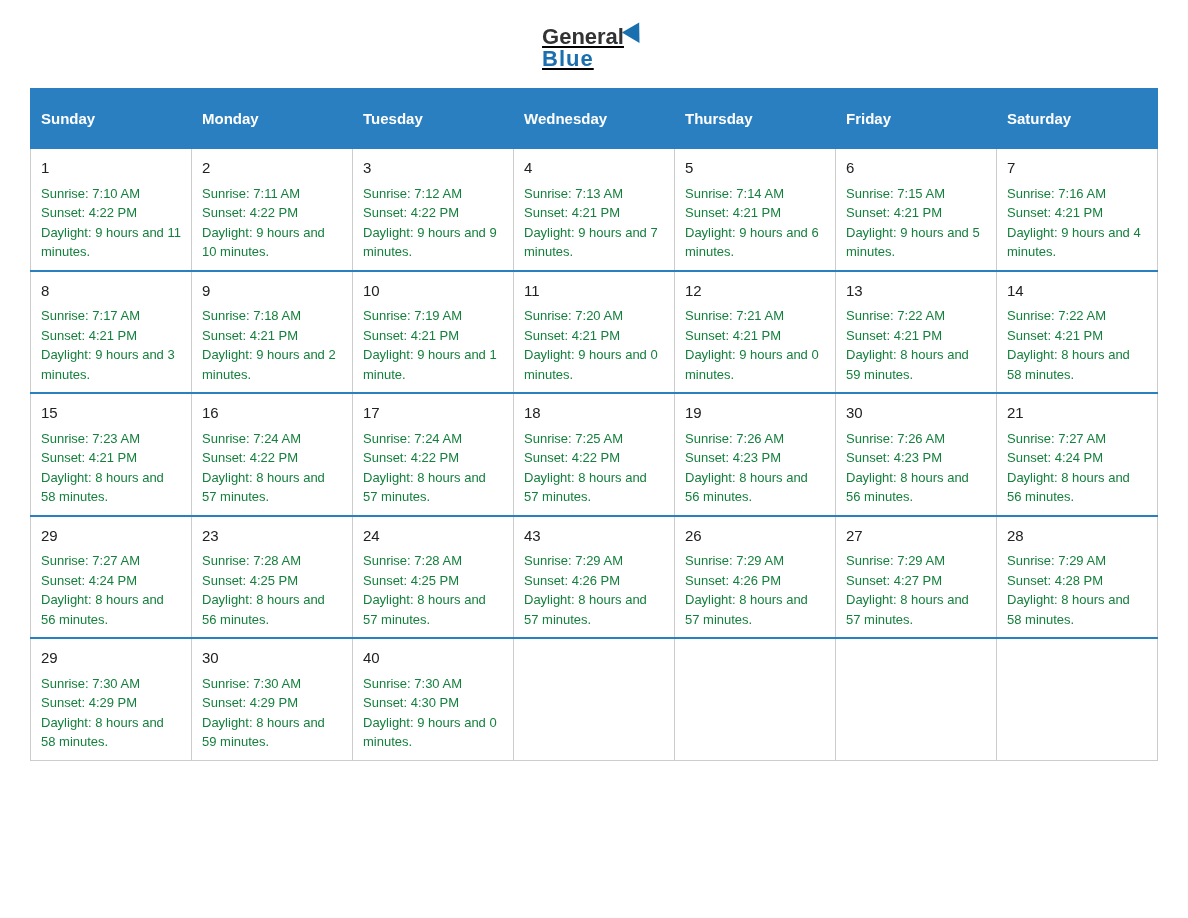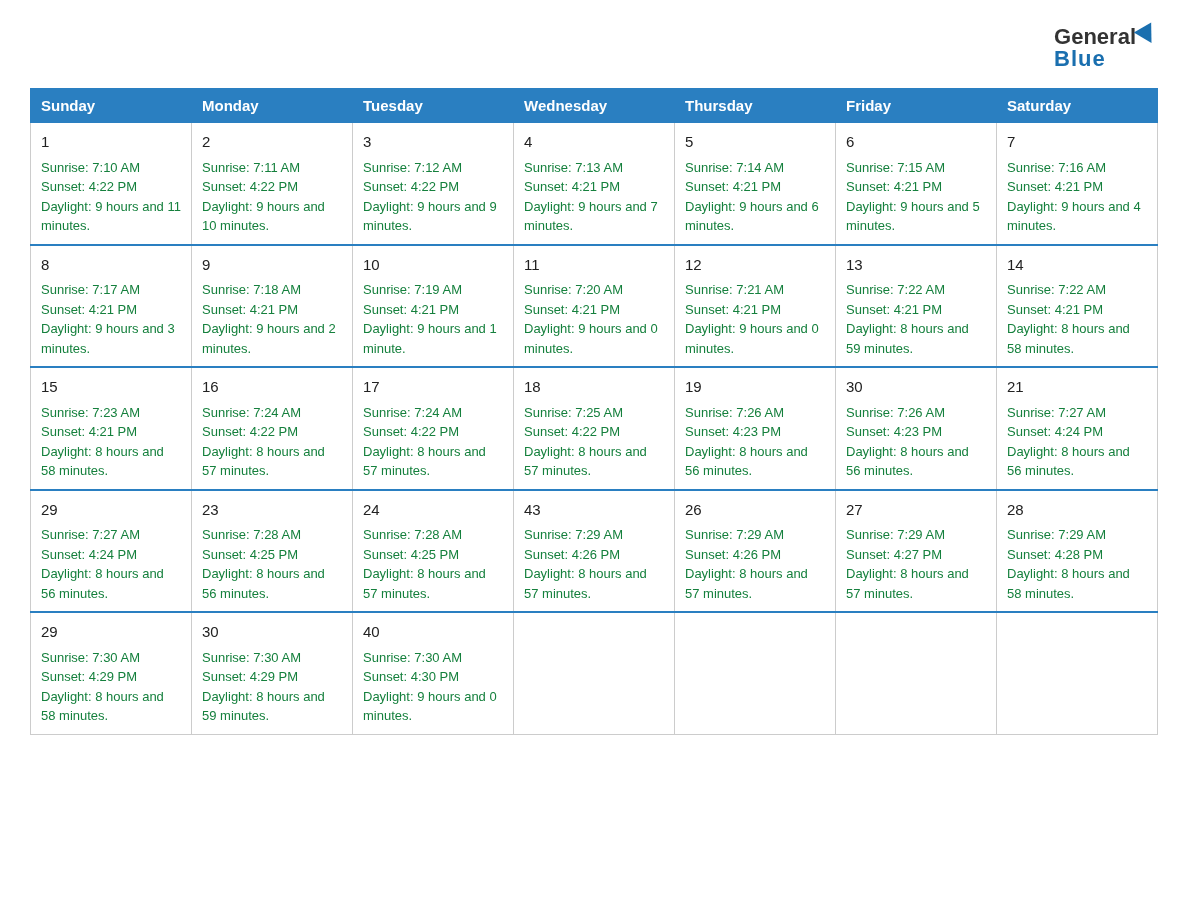--- a/index.html
+++ b/index.html
@@ -5,23 +5,24 @@
     * { box-sizing: border-box; margin: 0; padding: 0; }
     body {
       font-family: Arial, sans-serif;
       background: #fff;
       padding: 24px 30px;
       width: 1188px;
       min-height: 918px;
     }
     .header {
       display: flex;
-      justify-content: flex-end;
+      justify-content: center;
       align-items: flex-start;
       margin-bottom: 16px;
+      text-decoration: underline;
     }
     .logo {
       display: flex;
       flex-direction: column;
       align-items: flex-start;
     }
     .logo-text {
       font-size: 22px;
       font-weight: bold;
       color: #333;
@@ -62,21 +63,21 @@
     table {
       width: 100%;
       border-collapse: collapse;
       table-layout: fixed;
     }
     thead tr th {
       background-color: #2a7fc1;
       color: #fff;
       font-size: 15px;
       font-weight: bold;
-      padding: 8px 10px;
+      padding: 21px 10px;
       text-align: left;
       border: 1px solid #2a7fc1;
     }
     tbody tr td {
       vertical-align: top;
       padding: 8px 10px;
       border: 1px solid #ccc;
       font-size: 13px;
       color: #333;
       line-height: 1.5;

